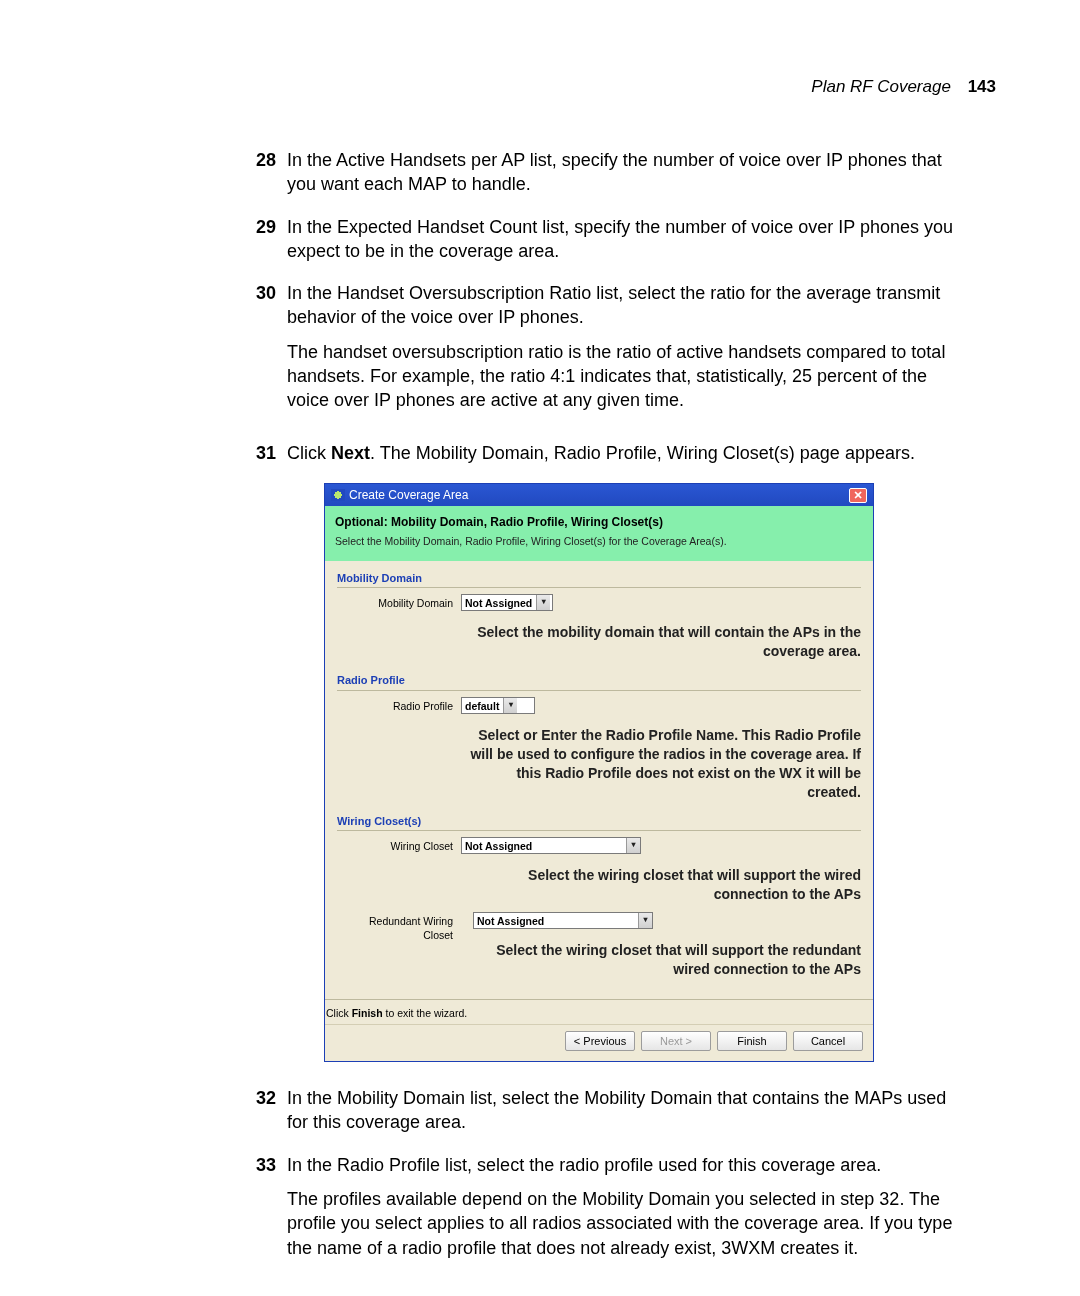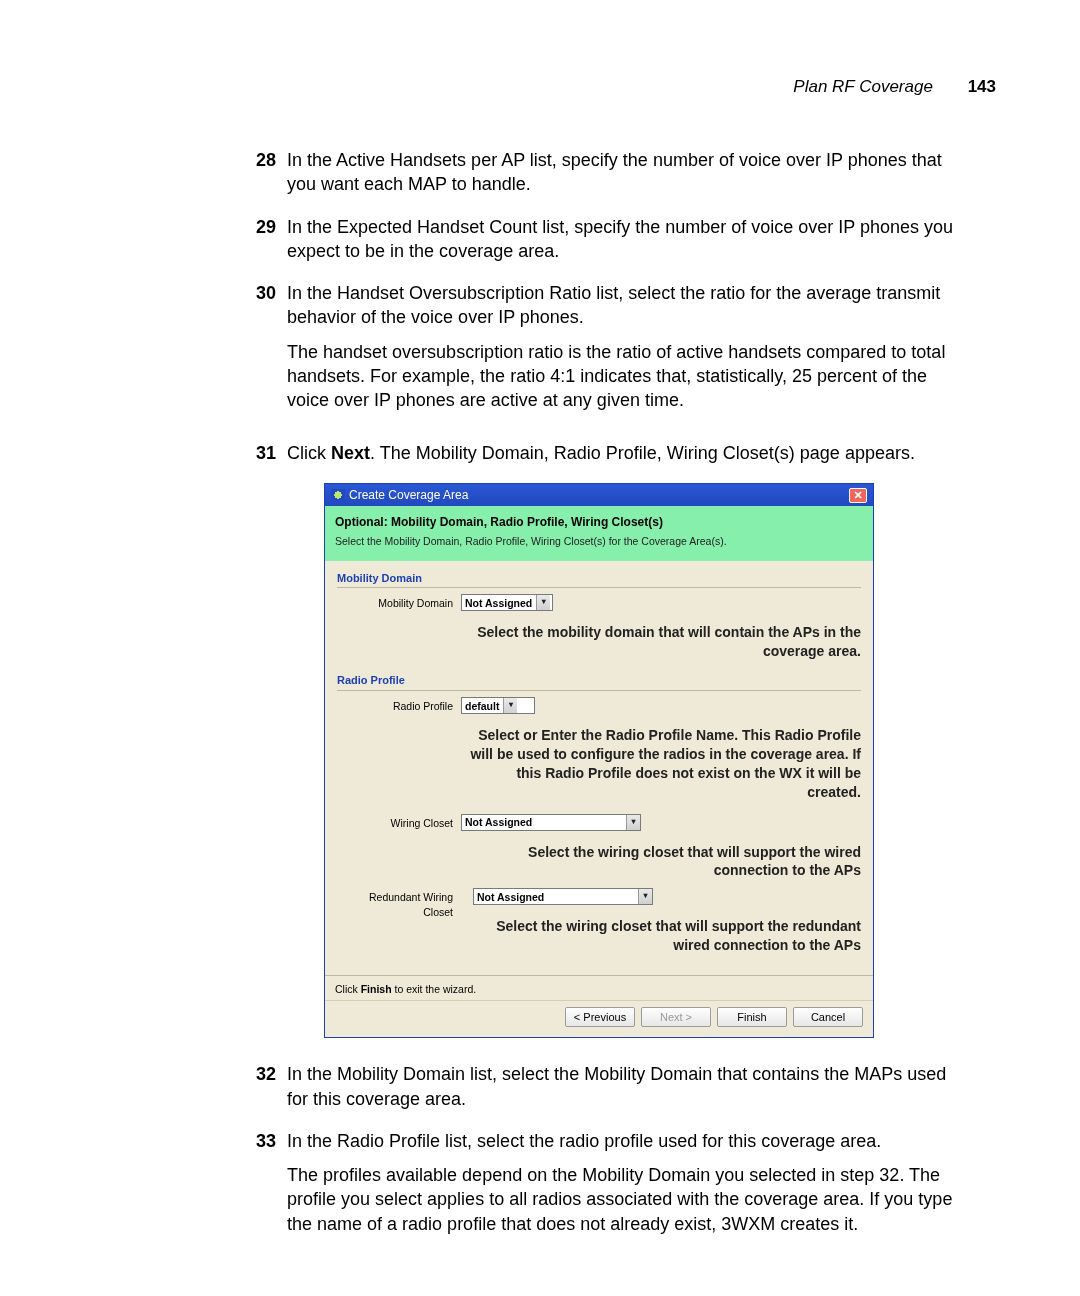--- a/index.html
+++ b/index.html
@@ -13,21 +13,21 @@
     font-size: 18px;
     line-height: 1.35;
   }
   .page-header {
     position: absolute;
     top: 76px;
     right: 84px;
     font-size: 17px;
   }
   .page-header .section-title { font-style: italic; }
-  .page-header .page-num { font-weight: bold; margin-left: 30px; }
+  .page-header .page-num { font-weight: bold; margin-left: 12px; }
   .content {
     position: absolute;
     top: 148px;
     left: 280px;
     width: 714px;
   }
   .step { margin-bottom: 18px; }
   .step .num {
     display: inline-block;
     width: 30px;
@@ -117,21 +117,21 @@
   .combo .combo-val { padding-right: 4px; }
   .combo .combo-arrow {
     width: 14px; height: 15px;
     background: linear-gradient(#eaeaea,#d0d0d0);
     border-left: 1px solid #999;
     display: flex; align-items:center; justify-content:center;
     font-size: 8px; color:#222;
   }
   .fhint { font-size: 14px; margin-top: 12px; color: #222; text-align: right; }
   .wz-footnote {
-    padding: 6px 10px 4px 10px;
+    padding: 6px 10px 4px 1px;
     font-size: 10.5px;
     border-top: 1px solid #bdb99e;
   }
   .wz-buttons {
     display: flex;
     justify-content: flex-end;
     gap: 6px;
     padding: 6px 10px 10px 10px;
     border-top: 1px solid #d4ceb4;
   }
@@ -225,20 +225,23 @@
             <div class="combo" style="width:74px;align-items:flex-end;">
               <span class="combo-val">default</span>
               <span class="combo-arrow">▾</span>
             </div>
             <div class="fhint">Select or Enter the Radio Profile Name. This Radio Profile will be used to configure the radios in the coverage area. If this Radio Profile does not exist on the WX it will be created.</div>
           </div>
         </div>
       </div>
 
       <div class="fieldset">
+        <div class="legend">
+            <span class="leg-text">Wiring Closet(s)</span>
+          </div>
         <div class="frow">
           <div class="flabel">Wiring Closet</div>
           <div class="fctrl">
             <div class="combo" style="width:180px;">
               <span class="combo-val">Not Assigned</span>
               <span class="combo-arrow" style="margin-left:auto;">▾</span>
             </div>
             <div class="fhint">Select the wiring closet that will support the wired connection to the APs</div>
           </div>
         </div>

